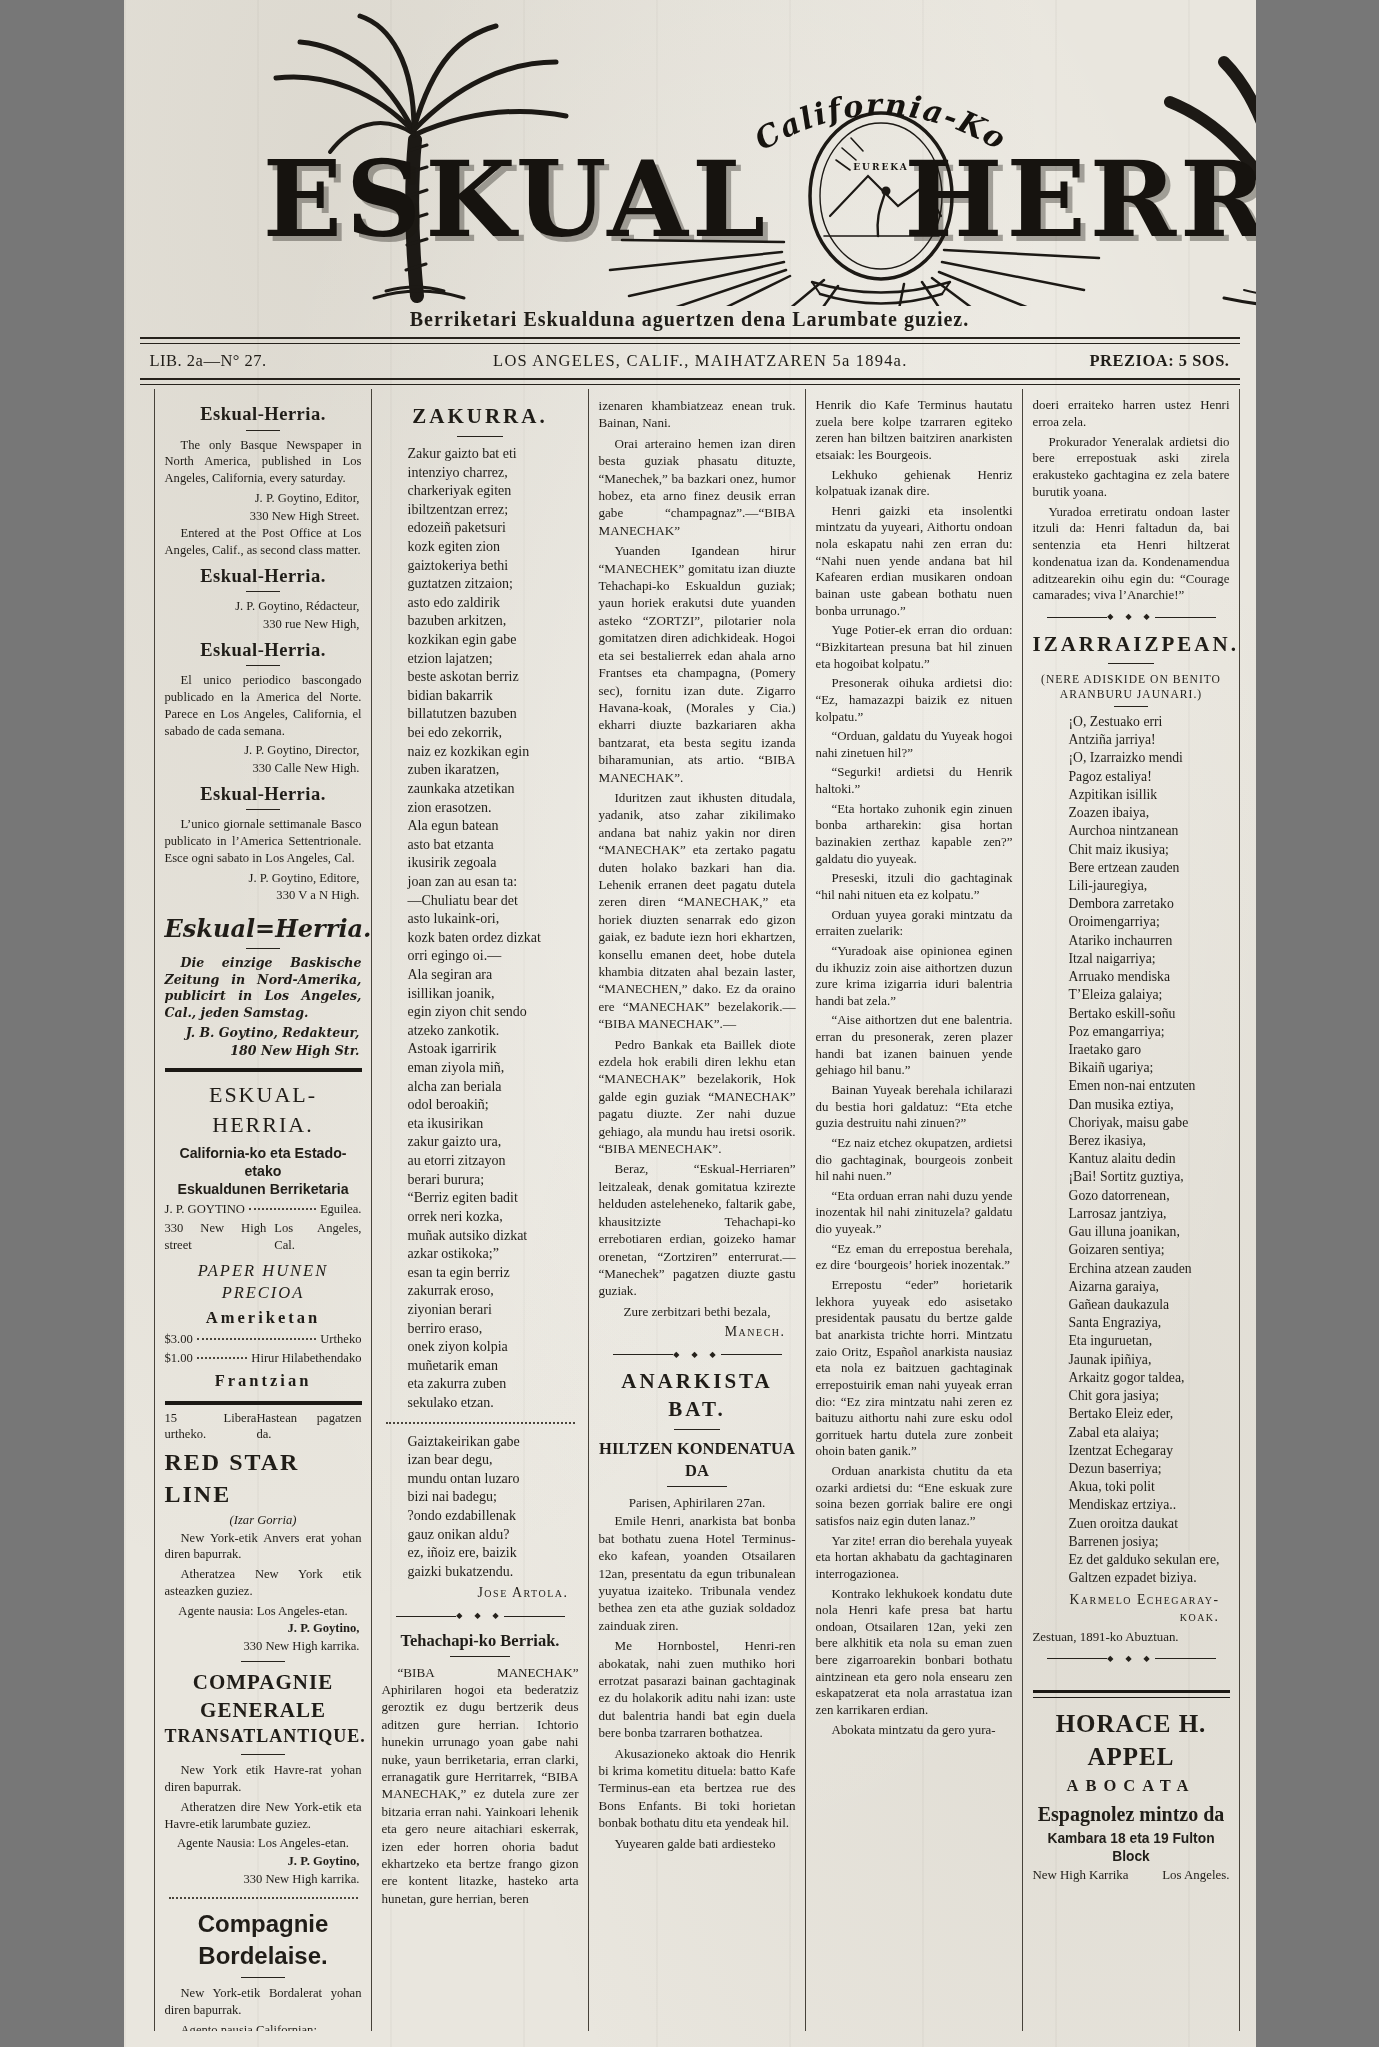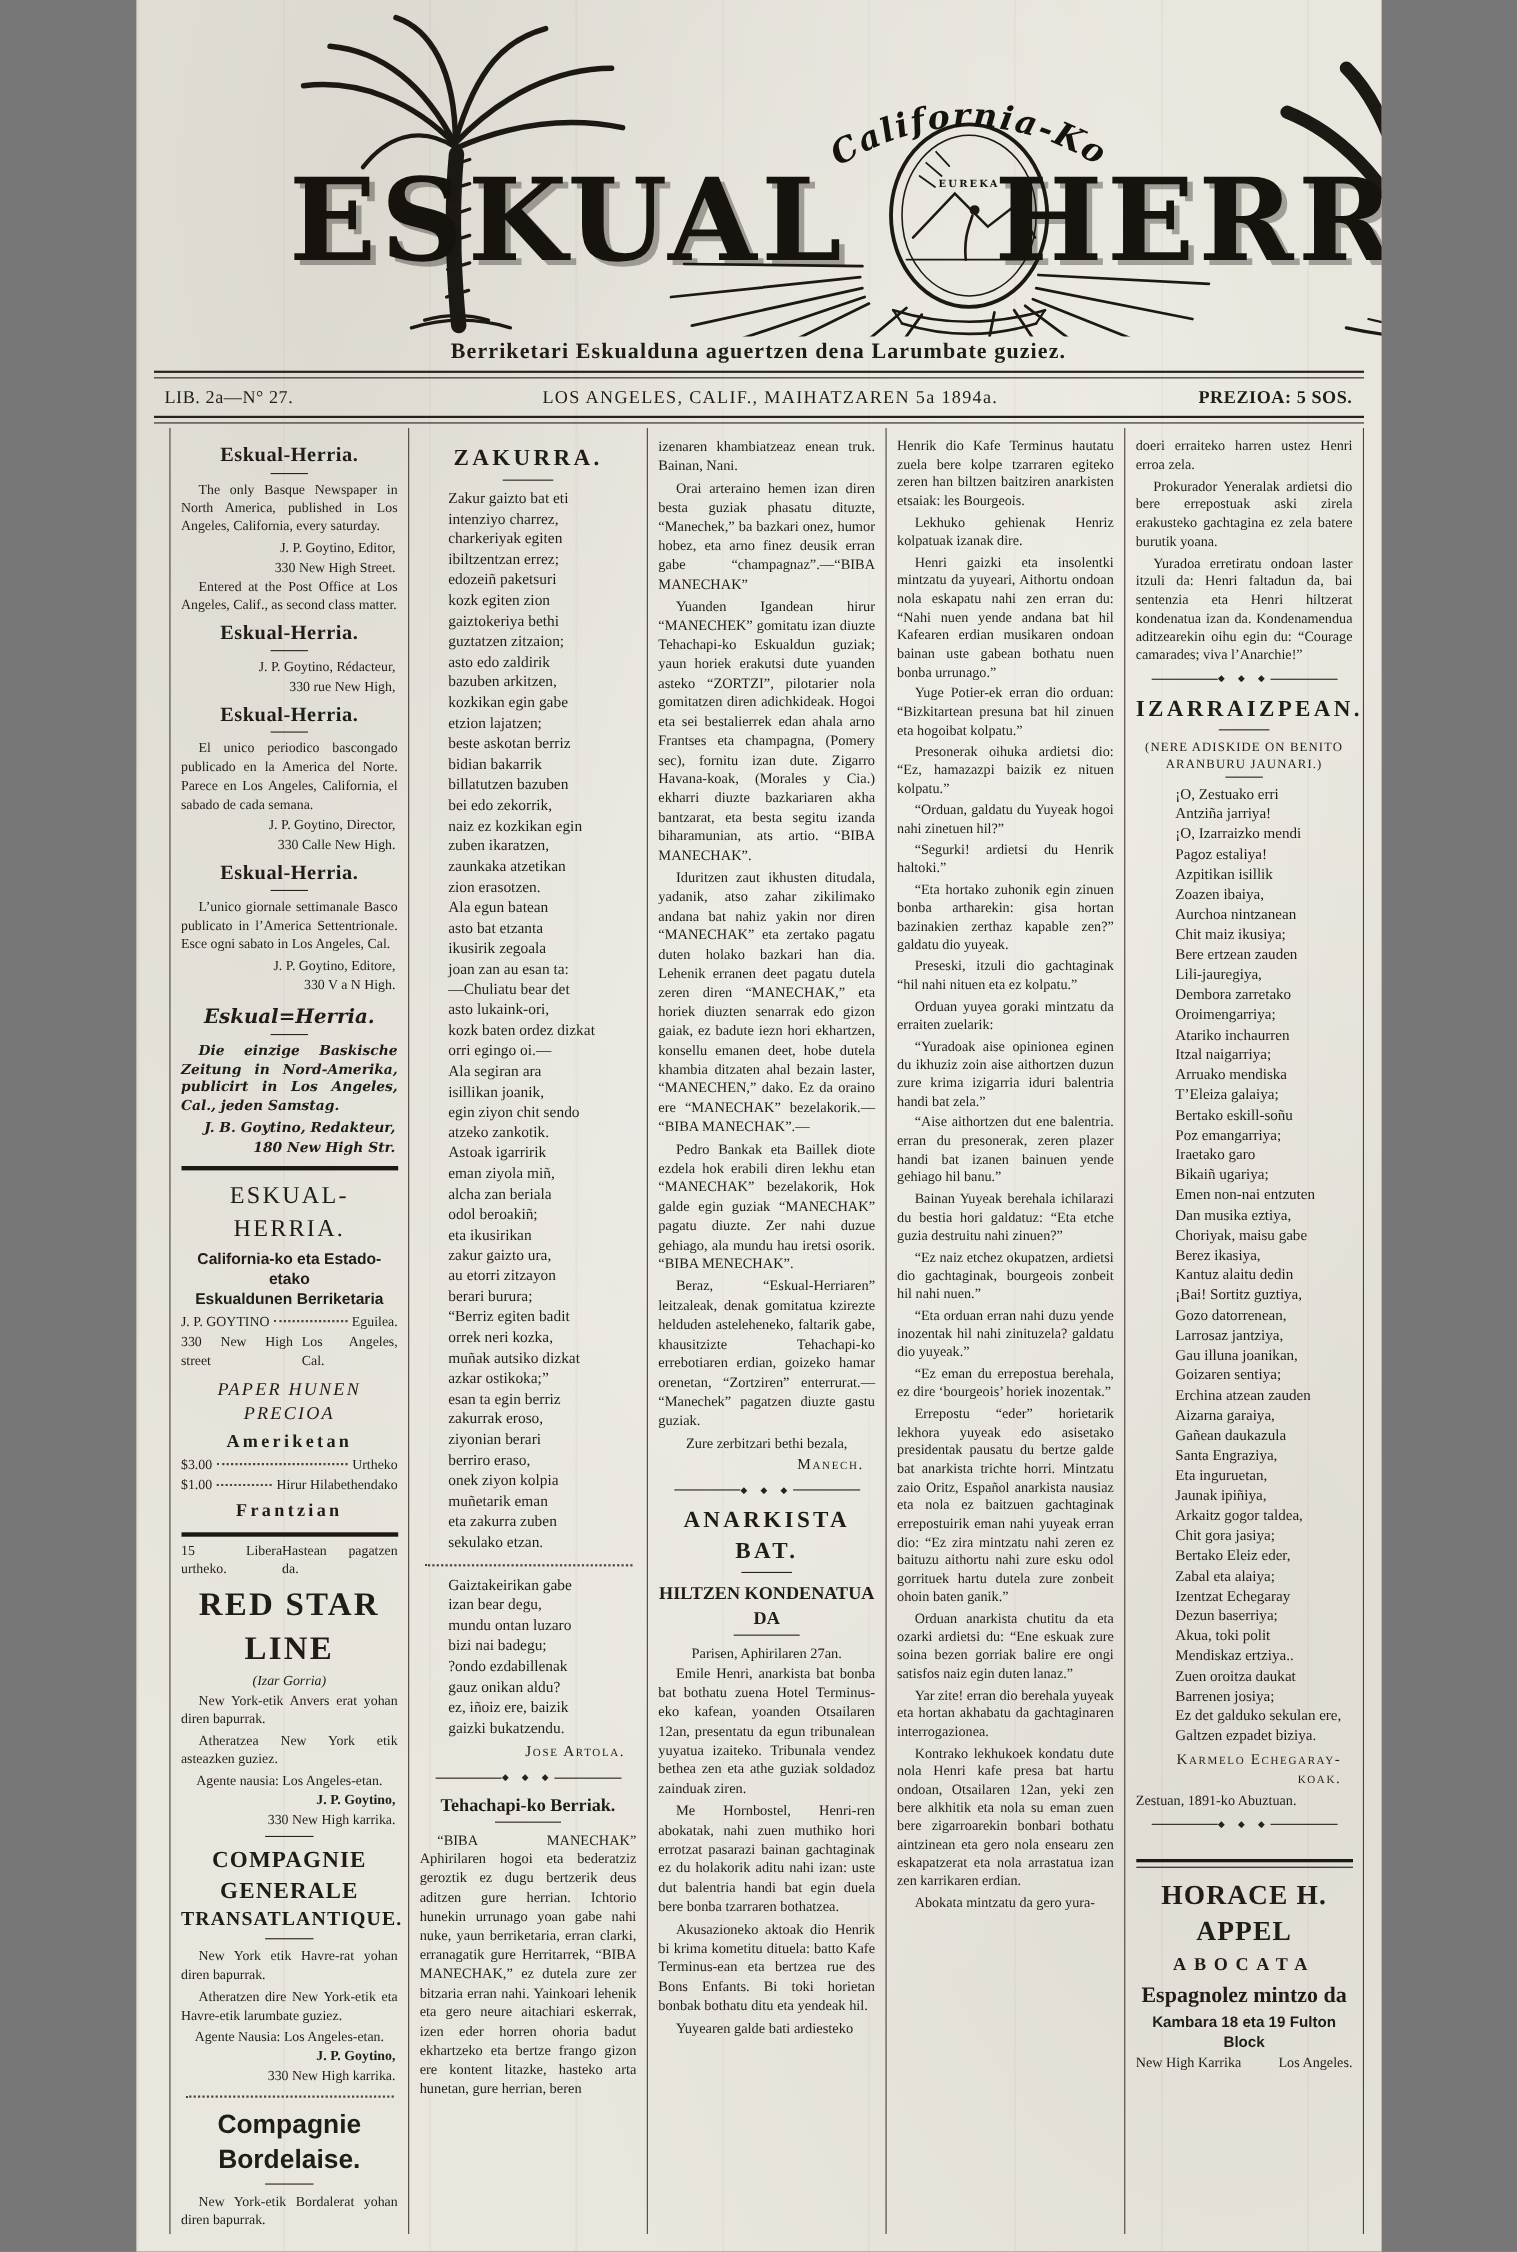--- a/index.html
+++ b/index.html
@@ -29,21 +29,21 @@
   .b-p{margin:0 0 3px;text-indent:16px;}
   .b-p0{text-indent:0;}
   .b-pf{font-family:"DejaVu Serif",serif;font-style:italic;font-weight:bold;}
   .b-pfr{font-family:"DejaVu Serif",serif;font-style:italic;font-weight:bold;}
   .b-h1{font-size:21px;font-weight:bold;letter-spacing:3px;text-align:center;margin:6px 0 0;text-indent:0;}
   .b-h1::after{content:"";display:block;width:46px;margin:5px auto 8px;border-top:1.5px solid #26221c;}
   .b-h2{font-size:16.5px;font-weight:bold;text-align:center;margin:8px 0 0;}
   .b-h2::after{content:"";display:block;width:60px;margin:4px auto 7px;border-top:1.5px solid #26221c;}
   .b-goth{font-size:18.5px;font-weight:bold;text-align:center;letter-spacing:.5px;margin:5px 0 0;}
   .b-goth::after{content:"";display:block;width:34px;margin:3px auto 6px;border-top:1px solid #26221c;}
-  .b-frakh{font-family:"DejaVu Serif",serif;font-size:18px;font-weight:bold;font-style:italic;text-align:center;margin:9px 0 0;}
+  .b-frakh{font-family:"DejaVu Serif",serif;font-size:24px;font-weight:bold;font-style:italic;text-align:center;margin:9px 0 0;}
   .b-frakh::after{content:"";display:block;width:34px;margin:3px auto 6px;border-top:1px solid #26221c;}
   .b-mast{font-size:22px;letter-spacing:2px;text-align:center;margin:8px 0 6px;}
   .b-c{text-align:center;text-indent:0;margin:1px 0;}
   .b-l{text-align:left;margin:1px 0;}
   .b-bold{font-weight:bold;}
   .b-ital{font-style:italic;}
   .b-sans{font-family:"Liberation Sans",sans-serif;font-weight:bold;font-size:14.2px;line-height:1.25;}
   .b-ci2{font-style:italic;font-size:16.5px;letter-spacing:2px;text-align:center;margin:7px 0 2px;}
   .b-cb2{font-weight:bold;font-size:16.5px;letter-spacing:3px;text-align:center;margin:3px 0 2px;}
   .b-cb3{font-weight:bold;font-size:20px;text-align:center;margin:3px 0 2px;}
@@ -57,21 +57,21 @@
   .b-vline{line-height:1.33;white-space:nowrap;}
   .b-leader,.b-split{display:flex;align-items:baseline;text-indent:0;margin:2px 0;}
   .b-leader .fill{flex:1;border-bottom:2px dotted #4a453c;margin:0 4px;transform:translateY(-3px);}
   .b-split .fill{flex:1;}
   .b-rule{width:44px;border-top:1px solid #26221c;margin:6px auto 7px;}
   .b-ruledot{border-top:2px dotted #4a453c;margin:9px 4px;}
   .b-ruledecor{display:flex;align-items:center;justify-content:center;margin:8px 14px;font-size:8px;letter-spacing:5px;color:#26221c;}
   .b-ruledecor::before,.b-ruledecor::after{content:"";flex:1;border-top:1px solid #26221c;}
   .b-rulebar{border-top:4px solid #1c1915;margin:9px 0 5px;}
   .b-ruledouble{height:4px;border-top:3px solid #1c1915;border-bottom:1.5px solid #1c1915;margin:26px 0 10px;}
-  .b-adh1{font-size:30px;font-weight:bold;text-align:center;letter-spacing:2px;margin:4px 0 0;}
+  .b-adh1{font-size:24px;font-weight:bold;text-align:left;letter-spacing:2px;margin:4px 0 0;}
   .b-adh2{font-size:21px;font-weight:bold;text-align:center;letter-spacing:1px;margin:6px 0 0;}
   .b-adh2s{font-size:18px;font-weight:bold;text-align:center;letter-spacing:1px;margin:0 0 4px;}
   .b-adh3{font-size:25px;font-weight:bold;text-align:center;letter-spacing:1px;margin:8px 0 0;}
   .b-aboc{font-size:16.5px;font-weight:bold;letter-spacing:7px;text-align:center;margin:2px 0 4px;}
   .b-adsans{font-family:"Liberation Sans",sans-serif;font-size:24px;font-weight:bold;text-align:center;margin:6px 0 0;}
   .b-dedic{text-align:center;font-size:11.6px;letter-spacing:1px;margin:2px 0 0;}
   .b-dedic::after{content:"";display:block;width:34px;margin:4px auto 6px;border-top:1px solid #26221c;}
 </style>
 </head>
 <body>

